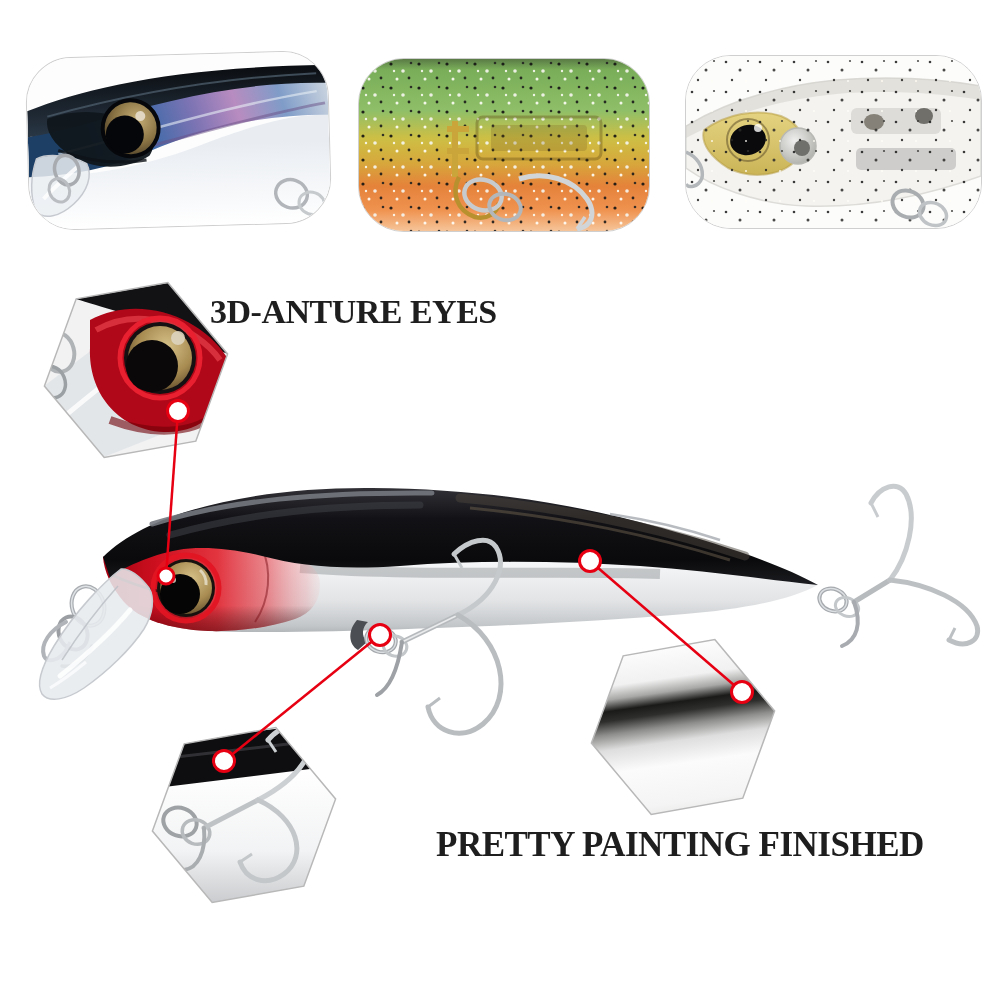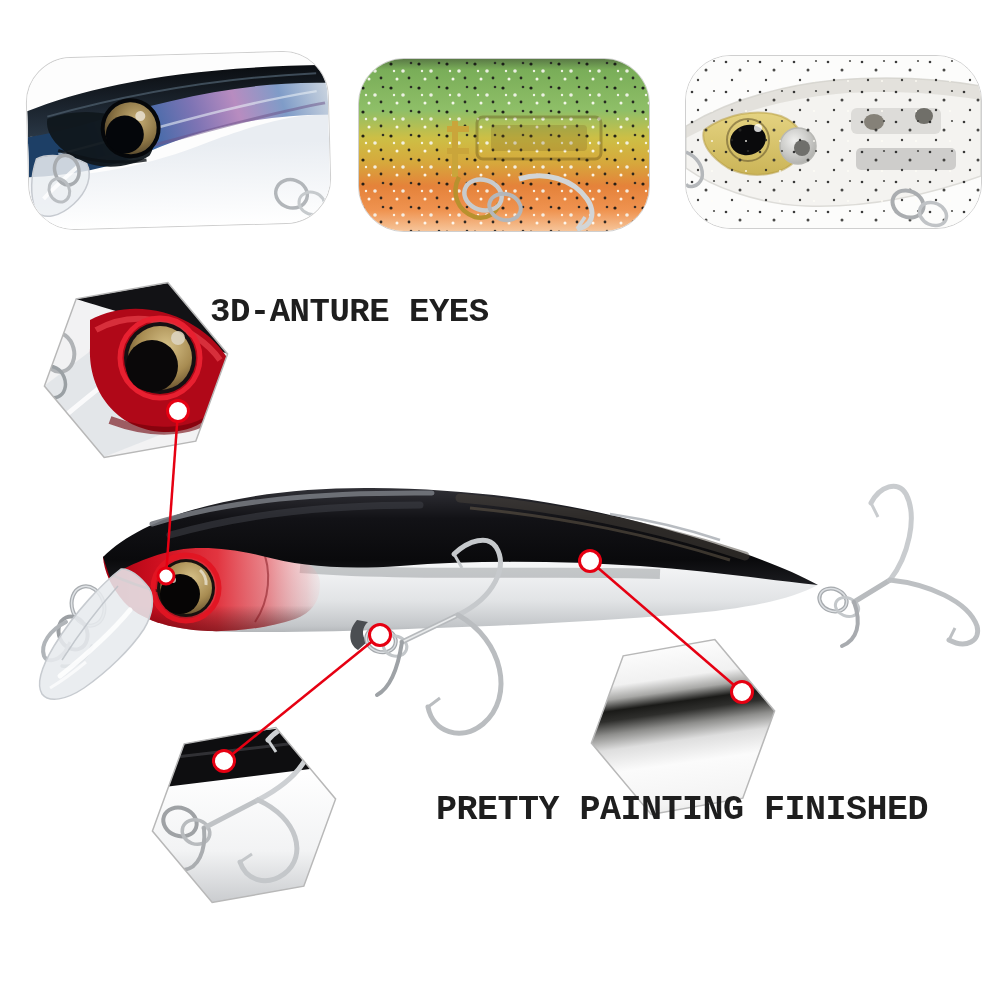--- a/index.html
+++ b/index.html
@@ -1,26 +1,26 @@
 <!DOCTYPE html>
 <html><head>
 <meta charset="utf-8">
 <style>
   html,body{margin:0;padding:0;background:#fff;}
   .stage{position:relative;width:1000px;height:1000px;background:#fff;overflow:hidden;
-         font-family:Liberation Mono, monospace;text-align:center;}
+         font-family:Liberation Serif, serif;text-align:center;}
   .photo{position:absolute;overflow:hidden;border:1px solid #cfcfcf;background:#fff;}
   .photo svg{display:block;}
   #photo1{left:27px;top:54px;width:301px;height:171px;border-radius:46px;transform:rotate(-1.6deg);}
   #photo2{left:358px;top:58px;width:290px;height:172px;border-radius:46px;}
   #photo3{left:685px;top:55px;width:295px;height:172px;border-radius:46px;}
   .overlay{position:absolute;left:0;top:0;}
   .label{position:absolute;font-weight:700;color:#1e1e1e;letter-spacing:-0.5px;white-space:nowrap;}
   #label-eyes{left:210px;top:293px;font-size:34px;}
-  #label-painting{left:436px;top:790px;font-size:35px;}
+  #label-painting{left:436px;top:825px;font-size:35px;}
   #label-ring{left:40px;top:909px;font-size:35px;}
 </style>
 </head>
 <body>
 
 <div class="stage">
 
   <div class="photo" id="photo1">
     <svg width="301" height="171" viewBox="0 0 301 171">
       <defs>

